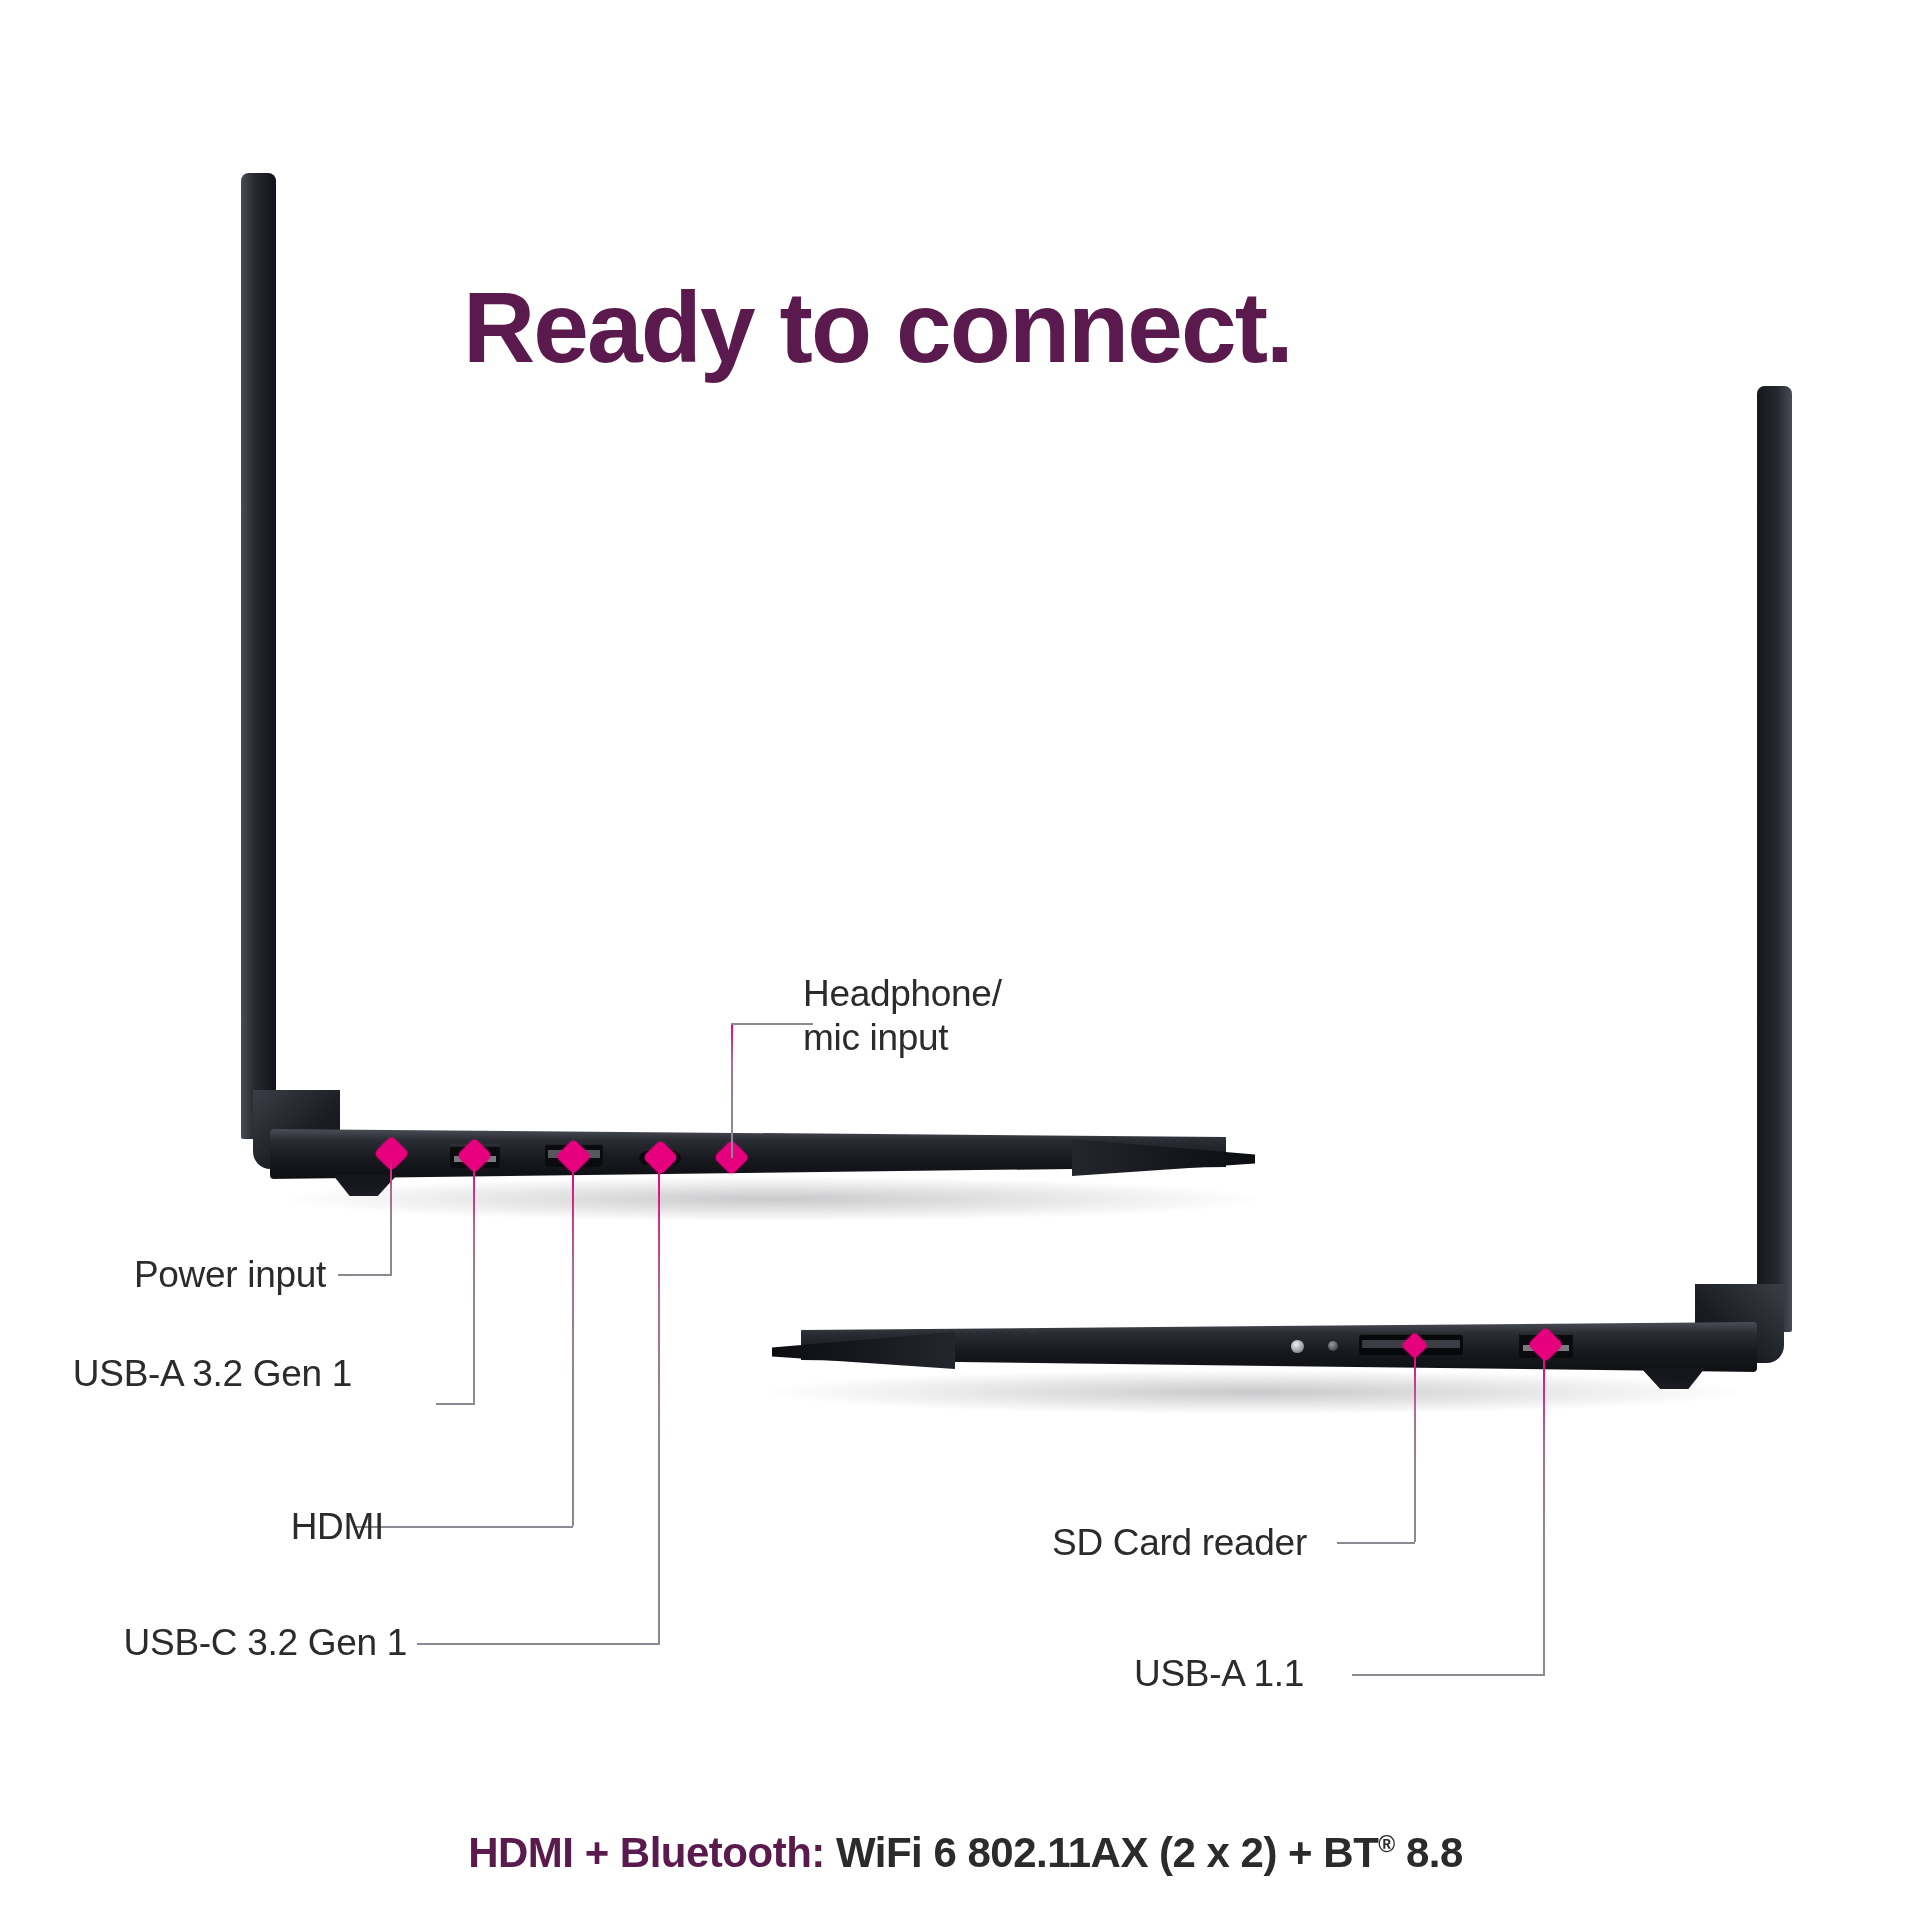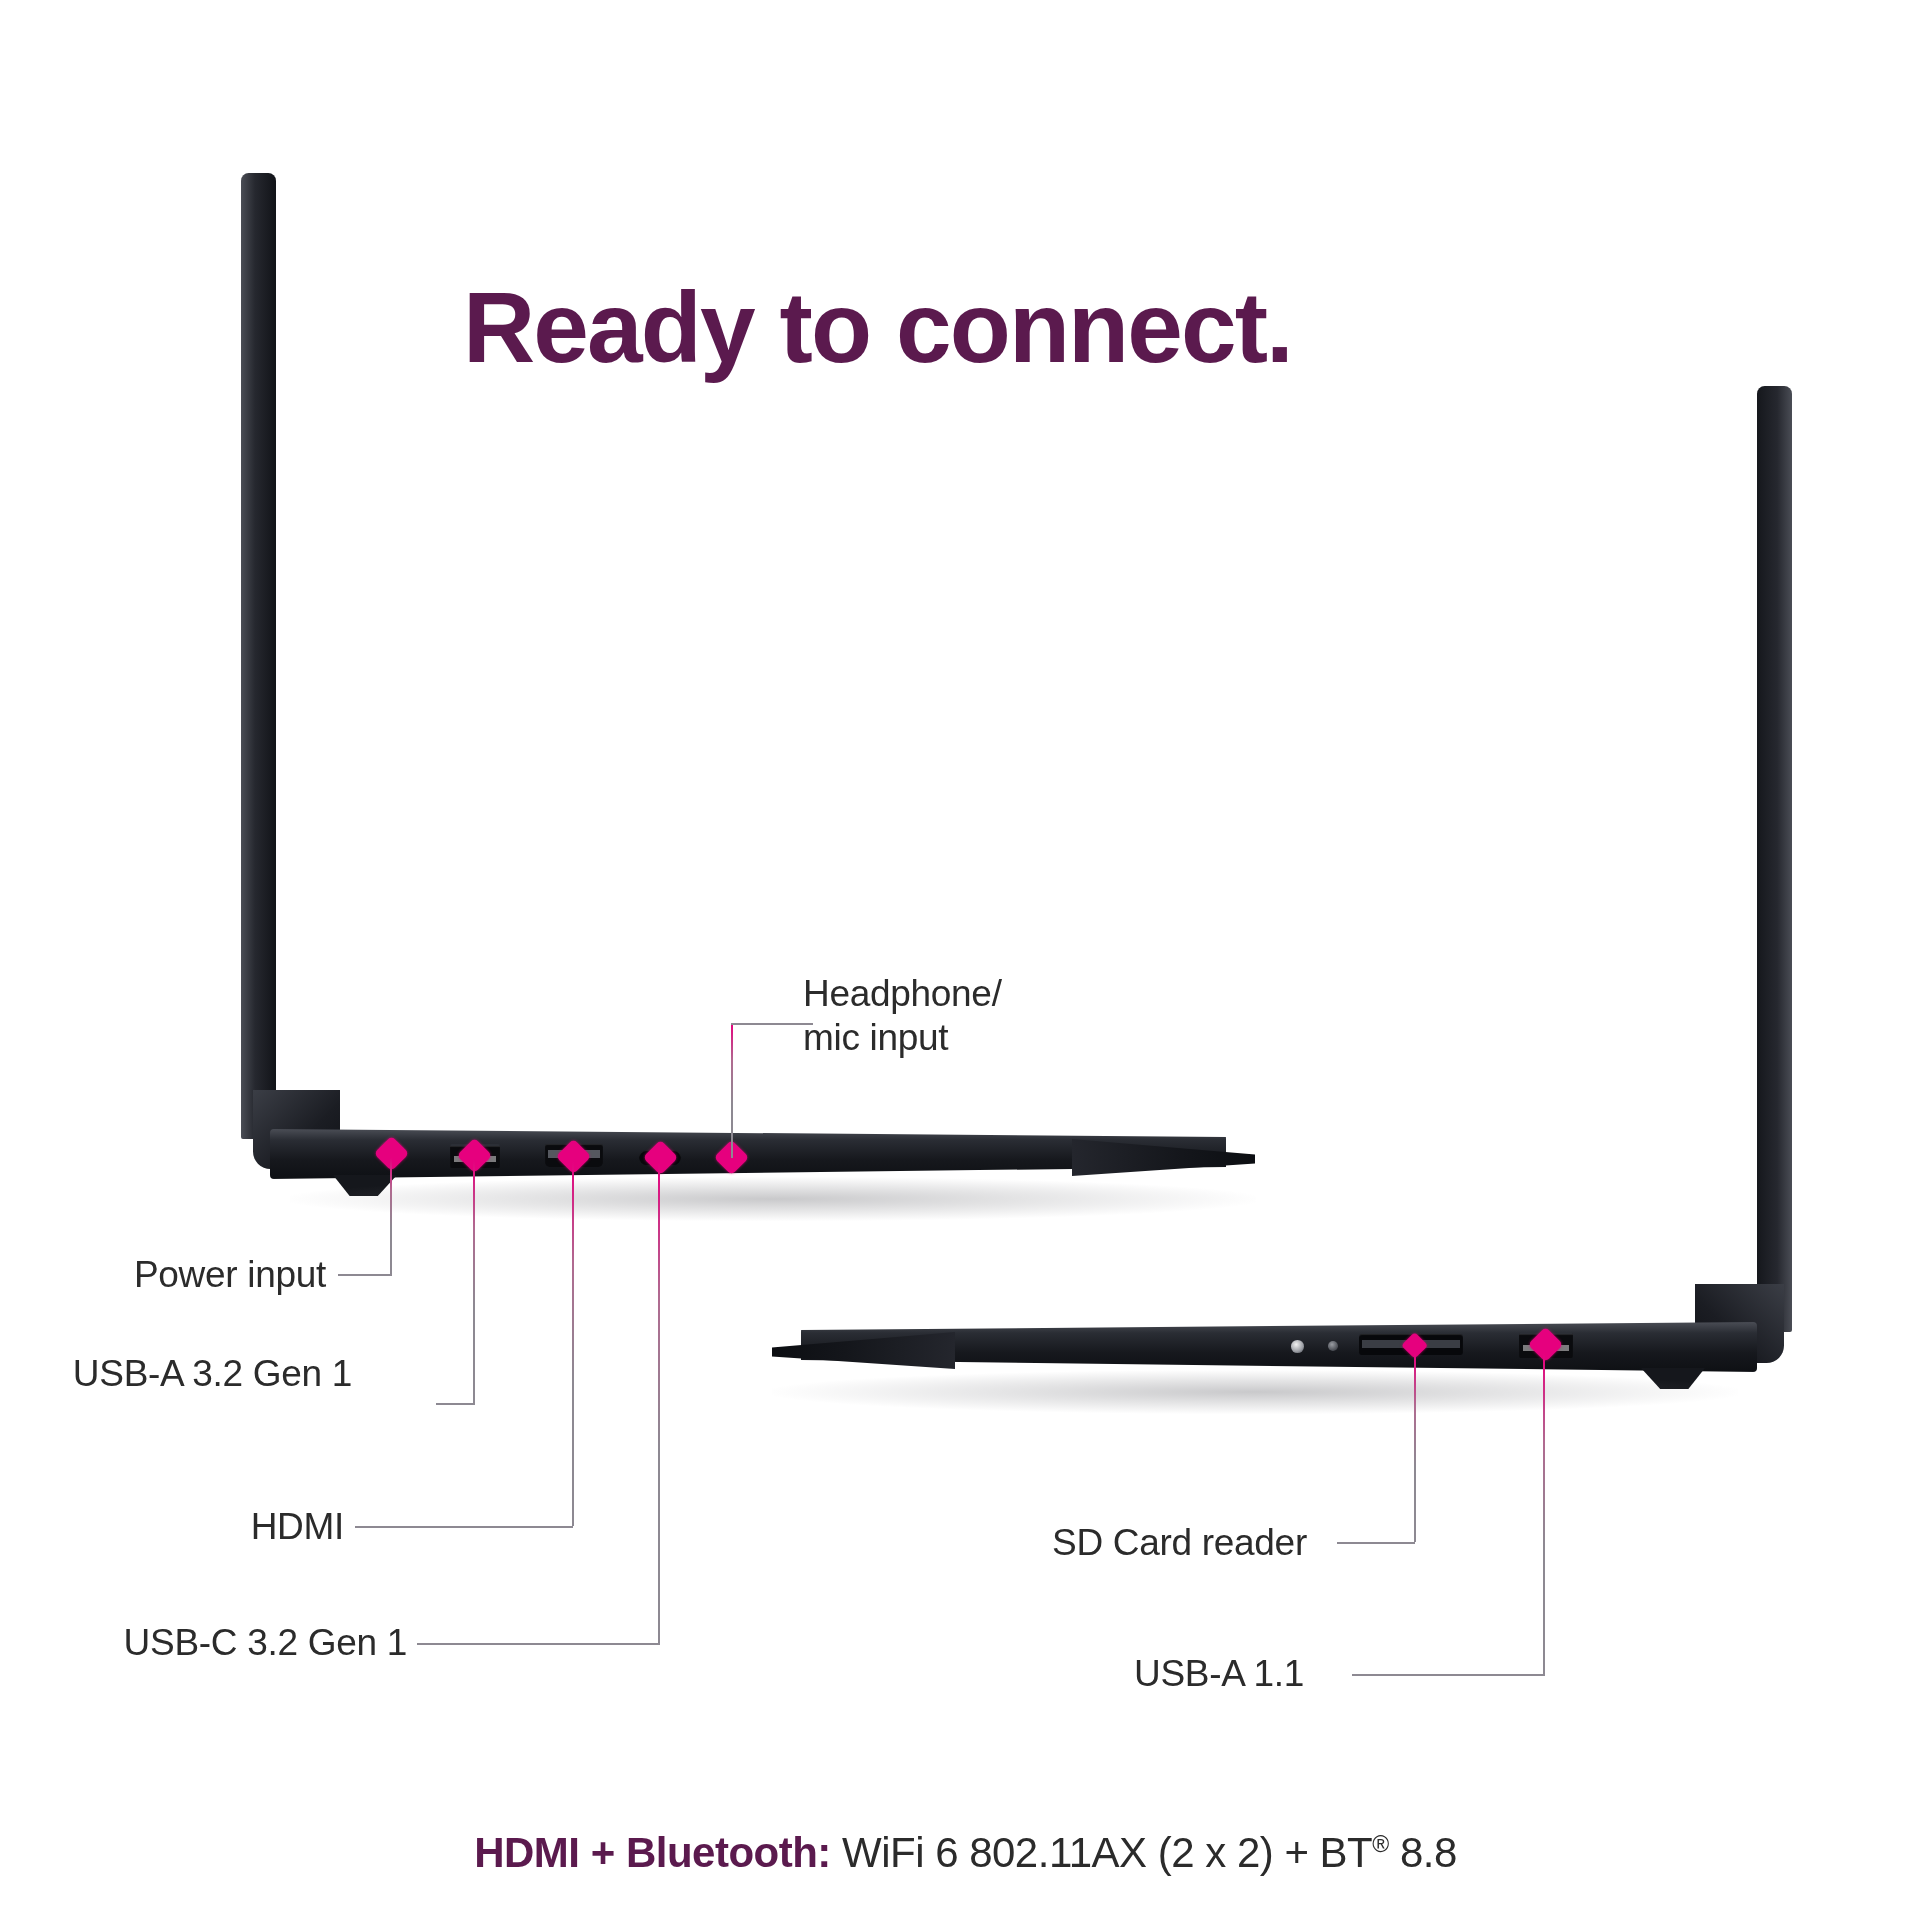--- a/index.html
+++ b/index.html
@@ -38,21 +38,21 @@
     text-align: center;
     font-size: 42px;
     white-space: nowrap;
   }
   .footer .bold {
     font-weight: bold;
     color: #5b1a4e;
     letter-spacing: -0.5px;
   }
   .footer .norm {
-    font-weight: normal;
+    font-weight: bold;
     color: #2b2b2b;
     letter-spacing: -0.5px;
   }
   .footer sup {
     font-size: 23px;
     vertical-align: super;
   }
 
   
   .lid {
@@ -259,21 +259,21 @@
 
   <div>
     <div class="line-v pink" style="left:473px; top:1122px; height:243px;"></div>
     <div class="line-h" style="left:436px; top:1365px; width:39px;"></div>
     <div class="label right" style="left:0px; top:1314px; width:425px;text-align:center;">USB-A 3.2 Gen 1</div>
   </div>
 
   <div>
     <div class="line-v pink" style="left:572px; top:1123px; height:365px;"></div>
     <div class="line-h" style="left:355px; top:1488px; width:218px;"></div>
-    <div class="label right" style="left:0px; top:1467px; width:344px;">HDMI</div>
+    <div class="label right" style="left:0px; top:1467px; width:344px;padding-left:40px;">HDMI</div>
   </div>
 
   <div>
     <div class="line-v pink" style="left:658px; top:1124px; height:481px;"></div>
     <div class="line-h" style="left:417px; top:1605px; width:243px;"></div>
     <div class="label right" style="left:0px; top:1583px; width:407px;">USB-C 3.2 Gen 1</div>
   </div>
 
   <div>
     <div class="line-v pink" style="left:1414px; top:1315px; height:189px;"></div>

